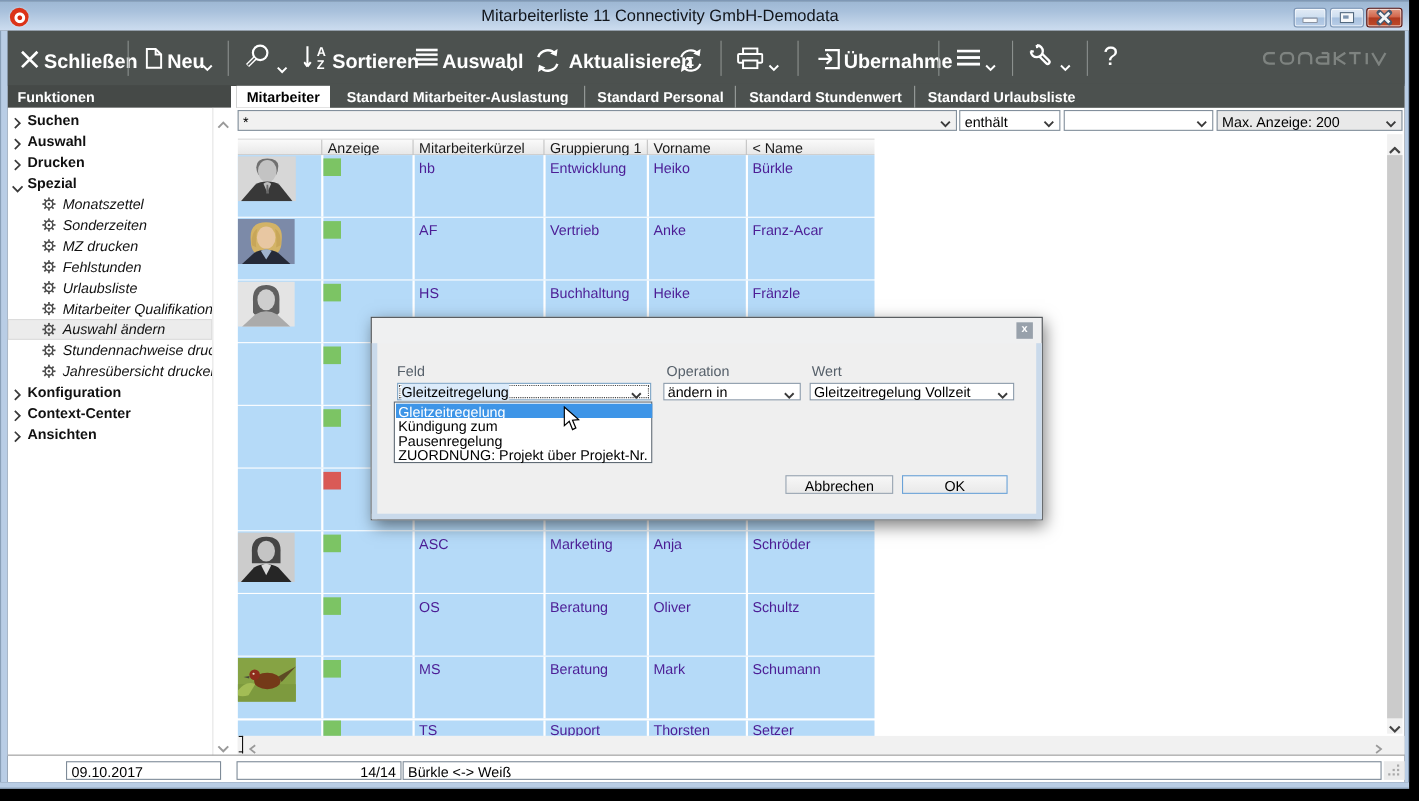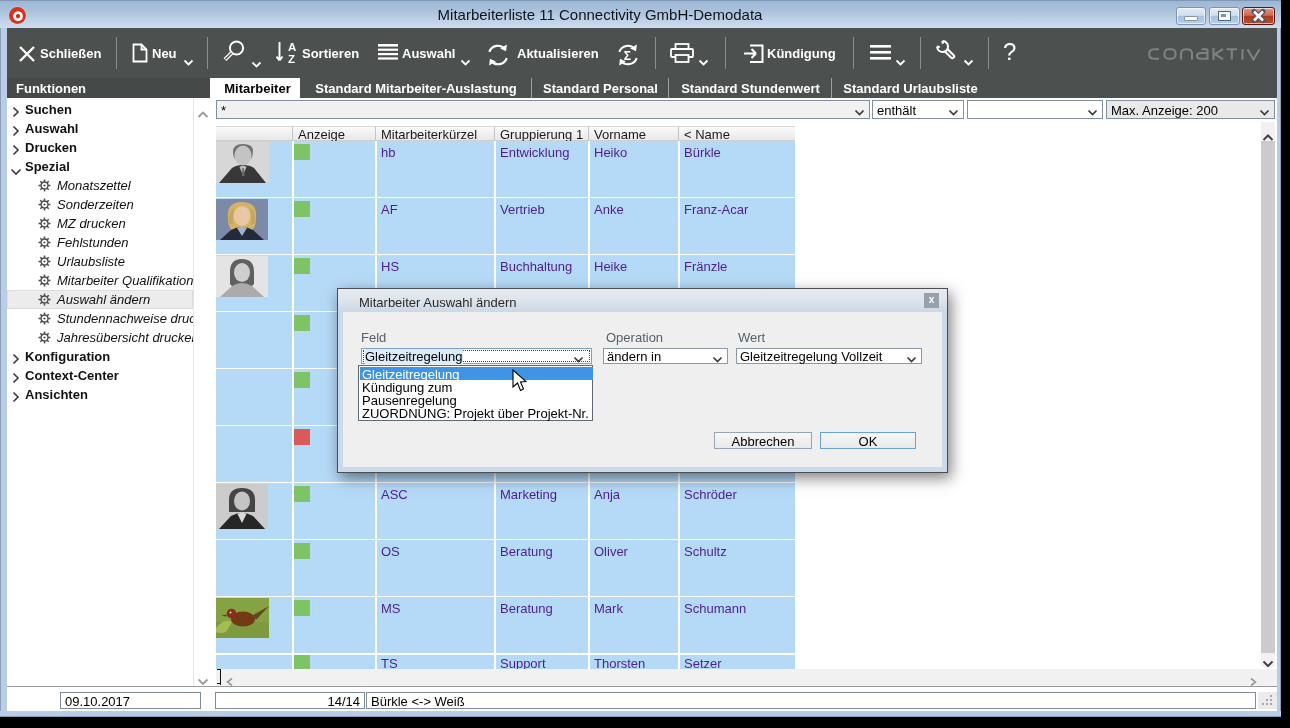--- a/index.html
+++ b/index.html
@@ -19,21 +19,21 @@
 .wbtn { top:7px; height:18px; border-radius:3px; box-shadow:inset 0 0 0 1px rgba(255,255,255,.65); }
 #btn-min { left:1176px; width:30px; background:linear-gradient(180deg,#e2ebf6 0%,#cfdff0 46%,#a7c1df 52%,#b9cde7 100%); border:1px solid #7d95b4; }
 #btn-max { left:1209px; width:31px; background:linear-gradient(180deg,#e2ebf6 0%,#cfdff0 46%,#a7c1df 52%,#b9cde7 100%); border:1px solid #7d95b4; }
 #btn-close { left:1242px; width:33px; background:linear-gradient(180deg,#e29a83 0%,#d2664c 46%,#b03a20 52%,#bf4a28 100%); border:1px solid #5c1511; }
 #btn-min .g { position:absolute; left:7px; top:8px; width:14px; height:5px; background:#f7f9fb; border:1px solid #8a93a2; border-radius:1px; }
 #btn-max .g { position:absolute; left:8px; top:3px; width:13px; height:10px; background:#f6f8fa; border:1px solid #51687f; }
 #btn-max .g2 { position:absolute; left:11px; top:6px; width:5px; height:3px; background:#7c94ae; }
 
 
 #toolbar { left:7px; top:28px; width:1270px; height:50px; background:#4c514f; }
-.tbtxt { position:absolute; top:18px; color:#fff; font-weight:bold; font-size:13px; }
+.tbtxt { position:absolute; top:18px; color:#fff; font-weight:bold; font-size:18px; }
 .tsep { position:absolute; top:9px; width:1px; height:32px; background:#8b908e; }
 .ticon { position:absolute; }
 
 
 #funkhead { left:7px; top:78px; width:203px; height:20px; background:#454947; color:#fff; font-weight:bold; font-size:13px; padding:3px 0 0 9px; }
 #tabrow { left:215px; top:76px; width:1062px; height:22px; background:#4c514f; }
 .tab { position:absolute; top:2px; height:20px; color:#fff; font-weight:bold; font-size:13px; text-align:center; padding-top:3px; }
 #tab0 { left:0px; width:85px; background:#fff; color:#000; top:2px; }
 .tabsep { position:absolute; top:2px; width:1px; height:20px; background:#9b9f9d; }
 
@@ -173,21 +173,21 @@
           <rect x="5.5" y="12" width="13" height="7" fill="#4c514f" stroke="#fff" stroke-width="1.8"></rect>
         </svg></div>
     <div class="ticon" style="left:691px; top:25px;"><svg width="11" height="8">
           <path d="M1.5 1.5 L5.5 5.5 L9.5 1.5" stroke="#fff" stroke-width="1.8" fill="none"></path>
         </svg></div>
     <div class="tsep" style="left:718px;"></div>
     <div class="ticon" style="left:735px; top:14px;"><svg width="23" height="23">
           <path d="M8 3.5 H20.5 V20 H8" fill="none" stroke="#fff" stroke-width="2"></path>
           <path d="M2 11.5 H14 M14 11.5 L9.5 7 M14 11.5 L9.5 16" stroke="#fff" stroke-width="2" fill="none"></path>
         </svg></div>
-    <div class="tbtxt" style="left:760px;">Kündigung</div>
+    <div class="tbtxt" style="left:760px;">Übernahme</div>
     <div class="tsep" style="left:846px;"></div>
     <div class="ticon" style="left:863px; top:17px;"><svg width="21" height="16">
           <g fill="#fff">
             <rect x="0" y="0" width="21" height="2.6"></rect>
             <rect x="0" y="6" width="21" height="2.6"></rect>
             <rect x="0" y="12" width="21" height="2.6"></rect>
           </g>
         </svg></div>
     <div class="ticon" style="left:888px; top:25px;"><svg width="11" height="8">
           <path d="M1.5 1.5 L5.5 5.5 L9.5 1.5" stroke="#fff" stroke-width="1.8" fill="none"></path>
@@ -642,21 +642,20 @@
           <rect x="12" y="3" width="2" height="2"></rect>
           <rect x="8" y="7" width="2" height="2"></rect>
           <rect x="12" y="7" width="2" height="2"></rect>
           <rect x="4" y="11" width="2" height="2"></rect>
           <rect x="8" y="11" width="2" height="2"></rect>
           <rect x="12" y="11" width="2" height="2"></rect>
         </g>
       </svg>
   </div>
   <div id="dialog" class="abs">
-    <div id="dlgtitle">Mitarbeiter Auswahl ändern</div>
     <div id="dlgframe"></div>
     <div id="dlgclose">x</div>
     <div class="dlbl" style="left:23px; top:41px;">Feld</div>
     <div class="dlbl" style="left:268px; top:41px;">Operation</div>
     <div class="dlbl" style="left:400px; top:41px;">Wert</div>
     <div class="dcombo" style="left:23px; width:231px; border-color:#7ba2c4; padding:0;">
         <div style="position:absolute; left:1px; top:1px; right:1px; bottom:1px; border:1px dotted #444;"></div>
         <span style="position:absolute; left:3px; top:0px; background:#dcebfa;">Gleitzeitregelung</span>
         <span class="cv" style="position:absolute; right:7px; top:3px;"><svg width="11" height="8">
             <path d="M1.5 1.5 L5.5 5.5 L9.5 1.5" stroke="#3a3a3a" stroke-width="1.7" fill="none"></path>

